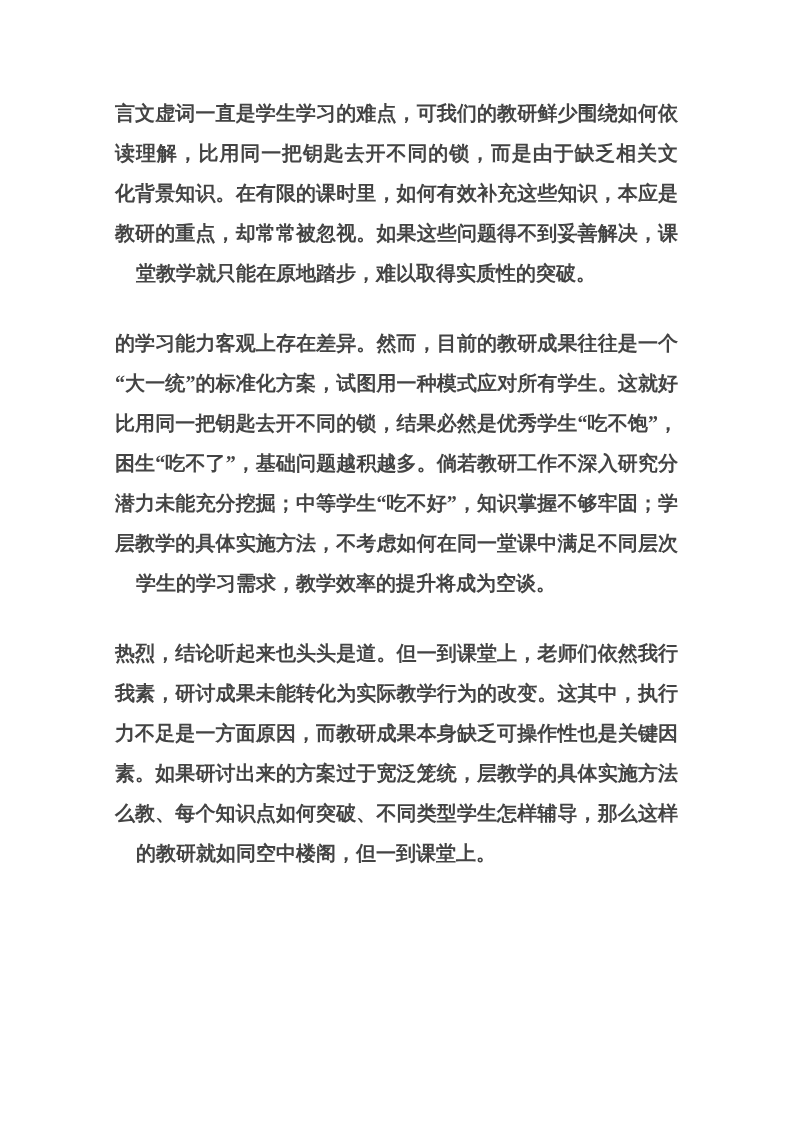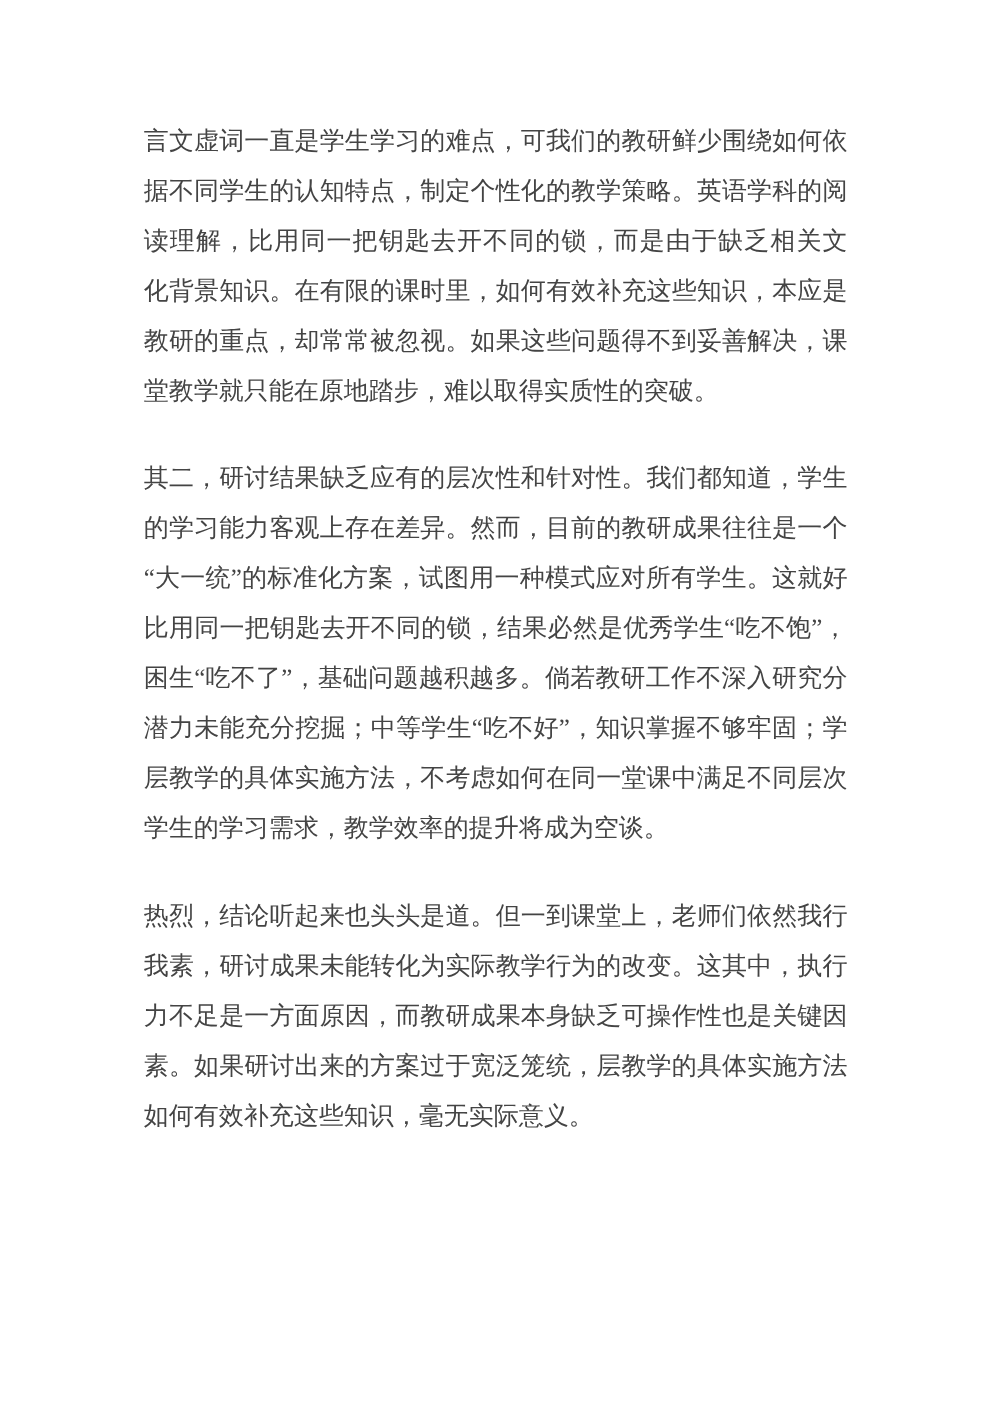--- a/index.html
+++ b/index.html
@@ -13,20 +13,21 @@
     height: 1122px;
     background: var(--page-bg);
     overflow: hidden;
   }
   .page {
     position: relative;
     width: 793px;
     height: 1006px;
     background: var(--page-bg);
     font-family: "Liberation Serif", "DejaVu Serif", serif;
+    font-weight: bold;
   }
   .text-block {
     position: absolute;
     left: 115px;
     top: 93px;
     width: 563px;
     color: var(--text-color);
     font-size: 20px;
   }
   .para {
@@ -36,46 +37,46 @@
   .line {
     height: 40px;
     line-height: 40px;
     white-space: nowrap;
     text-align: justify;
     
     text-align-last: justify;
   }
   .line.line-last {
     text-align-last: left;
+    margin-left: 21px;
   }
 </style>
 </head>
 <body>
 
 <div class="page">
   <div class="text-block">
       <div class="para">
         <div class="line">言文虚词一直是学生学习的难点，可我们的教研鲜少围绕如何依</div>
-        <div class="line">据不同学生的认知特点，制定个性化的教学策略。英语学科的阅</div>
         <div class="line">读理解，比用同一把钥匙去开不同的锁，而是由于缺乏相关文</div>
         <div class="line">化背景知识。在有限的课时里，如何有效补充这些知识，本应是</div>
         <div class="line">教研的重点，却常常被忽视。如果这些问题得不到妥善解决，课</div>
         <div class="line line-last">堂教学就只能在原地踏步，难以取得实质性的突破。</div>
       </div>
       <div class="para">
-        <div class="line">其二，研讨结果缺乏应有的层次性和针对性。我们都知道，学生</div>
         <div class="line">的学习能力客观上存在差异。然而，目前的教研成果往往是一个</div>
         <div class="line">“大一统”的标准化方案，试图用一种模式应对所有学生。这就好</div>
         <div class="line">比用同一把钥匙去开不同的锁，结果必然是优秀学生“吃不饱”，</div>
         <div class="line">困生“吃不了”，基础问题越积越多。倘若教研工作不深入研究分</div>
         <div class="line">潜力未能充分挖掘；中等学生“吃不好”，知识掌握不够牢固；学</div>
         <div class="line">层教学的具体实施方法，不考虑如何在同一堂课中满足不同层次</div>
         <div class="line line-last">学生的学习需求，教学效率的提升将成为空谈。</div>
       </div>
       <div class="para">
         <div class="line">热烈，结论听起来也头头是道。但一到课堂上，老师们依然我行</div>
         <div class="line">我素，研讨成果未能转化为实际教学行为的改变。这其中，执行</div>
         <div class="line">力不足是一方面原因，而教研成果本身缺乏可操作性也是关键因</div>
         <div class="line">素。如果研讨出来的方案过于宽泛笼统，层教学的具体实施方法</div>
-        <div class="line line-last">如何有效补充这些知识，毫无实际意义。</div>
+        <div class="line">么教、每个知识点如何突破、不同类型学生怎样辅导，那么这样</div>
+        <div class="line line-last">的教研就如同空中楼阁，但一到课堂上。</div>
       </div>
     </div>
 </div>
 
 </body></html>

